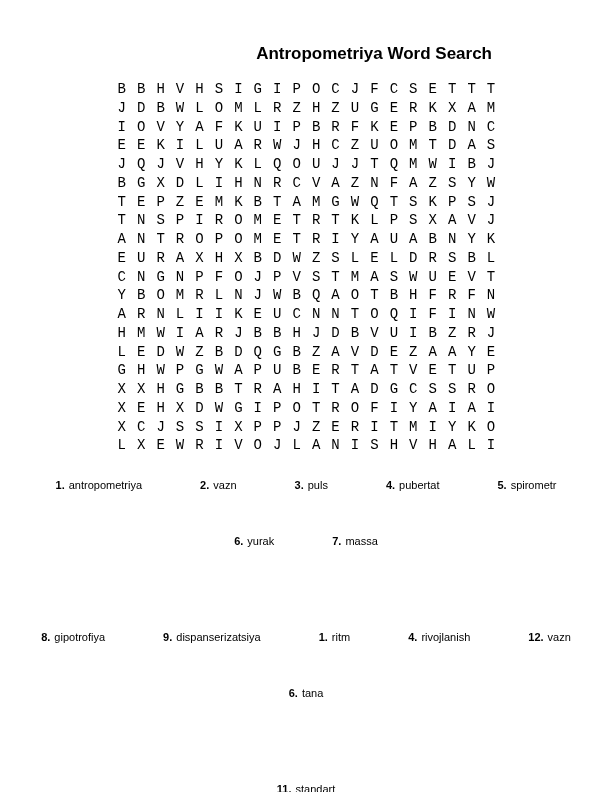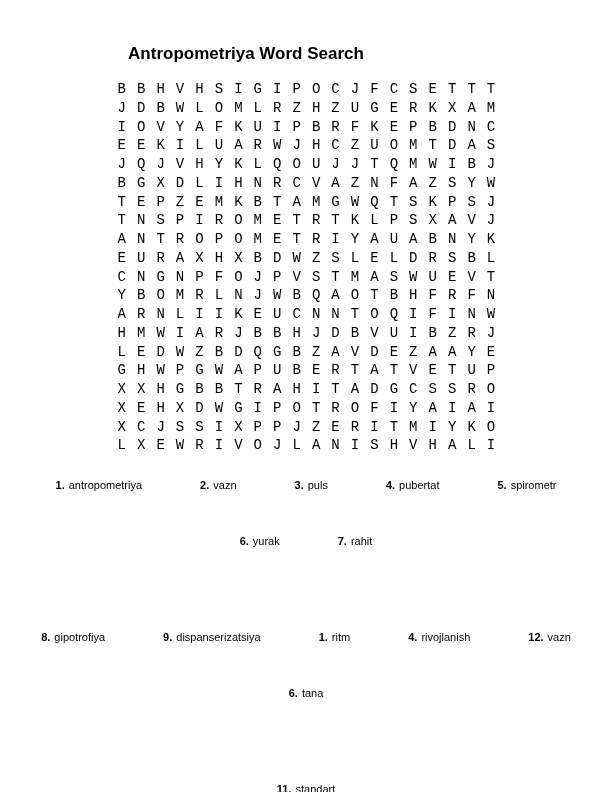--- a/index.html
+++ b/index.html
@@ -1,18 +1,18 @@
 <!DOCTYPE html>
 <html><head>
   <meta charset="utf-8">
   <style>
     html, body { margin: 0; padding: 0; background: #ffffff; }
     body { width: 612px; height: 792px; position: relative; overflow: hidden; color: #000; }
     .title {
-      position: absolute; left: 0; top: 44px; width: 492px; text-align: center;
+      position: absolute; left: 0; top: 44px; width: 492px; text-align: right;
       font-family: "Liberation Sans", sans-serif; font-weight: bold; font-size: 17px;
     }
     .grid {
       position: absolute; left: 112px; top: 80px;
       display: grid; grid-template-columns: repeat(20, 19.45px);
       grid-auto-rows: 18.75px;
       font-family: "Liberation Mono", monospace; font-size: 14px;
     }
     .cell { text-align: center; line-height: 18.75px; }
     .words {
@@ -432,21 +432,21 @@
     <div class="cell">I</div>
   </div>
 
 <div class="words" id="words">
     <span class="word"><span class="num">1.</span><span>antropometriya</span></span>
     <span class="word"><span class="num">2.</span><span>vazn</span></span>
     <span class="word"><span class="num">3.</span><span>puls</span></span>
     <span class="word"><span class="num">4.</span><span>pubertat</span></span>
     <span class="word"><span class="num">5.</span><span>spirometr</span></span>
     <span class="word"><span class="num">6.</span><span>yurak</span></span>
-    <span class="word"><span class="num">7.</span><span>rahit</span></span>
+    <span class="word"><span class="num">7.</span><span>massa</span></span>
     <div class="break"></div>
     <span class="word"><span class="num">8.</span><span>gipotrofiya</span></span>
     <span class="word"><span class="num">9.</span><span>dispanserizatsiya</span></span>
     <span class="word"><span class="num">1.</span><span>ritm</span></span>
     <span class="word"><span class="num">4.</span><span>rivojlanish</span></span>
     <span class="word"><span class="num">12.</span><span>vazn</span></span>
     <span class="word"><span class="num">6.</span><span>tana</span></span>
     <div class="break"></div>
     <span class="word"><span class="num">11.</span><span>standart</span></span>
   </div>

